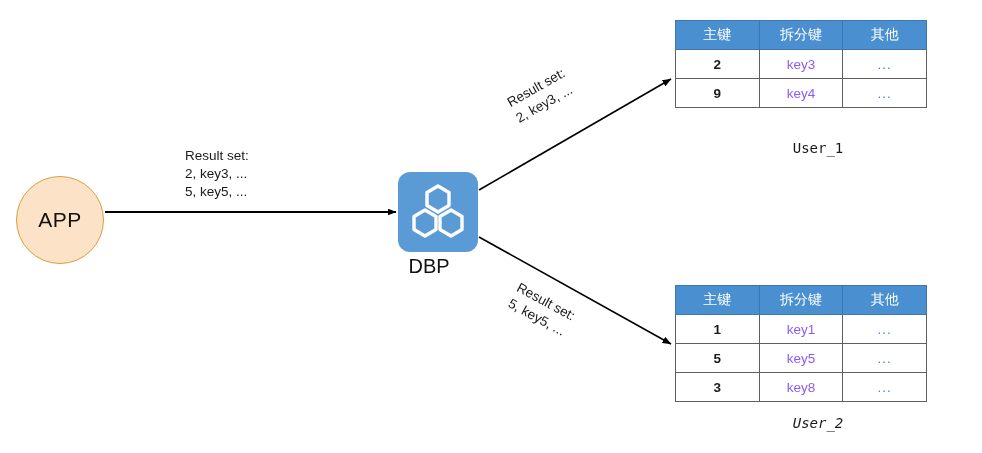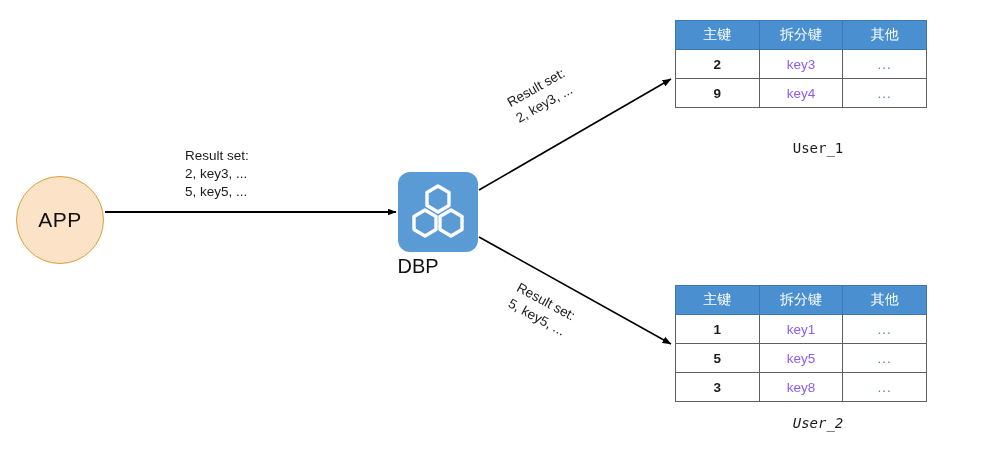--- a/index.html
+++ b/index.html
@@ -55,21 +55,21 @@
     border-radius: 12px;
     background: #5B9BD5;
   }
   .dbp-icon {
     position: absolute;
     left: 0; top: 0;
     width: 80px; height: 80px;
   }
   .dbp-label {
     position: absolute;
-    left: 378px;
+    left: 389px;
     top: 255px;
     width: 80px;
     text-align: center;
     font-size: 20px;
     color: #111111;
   }
 
   
   .note-block {
     position: absolute;

